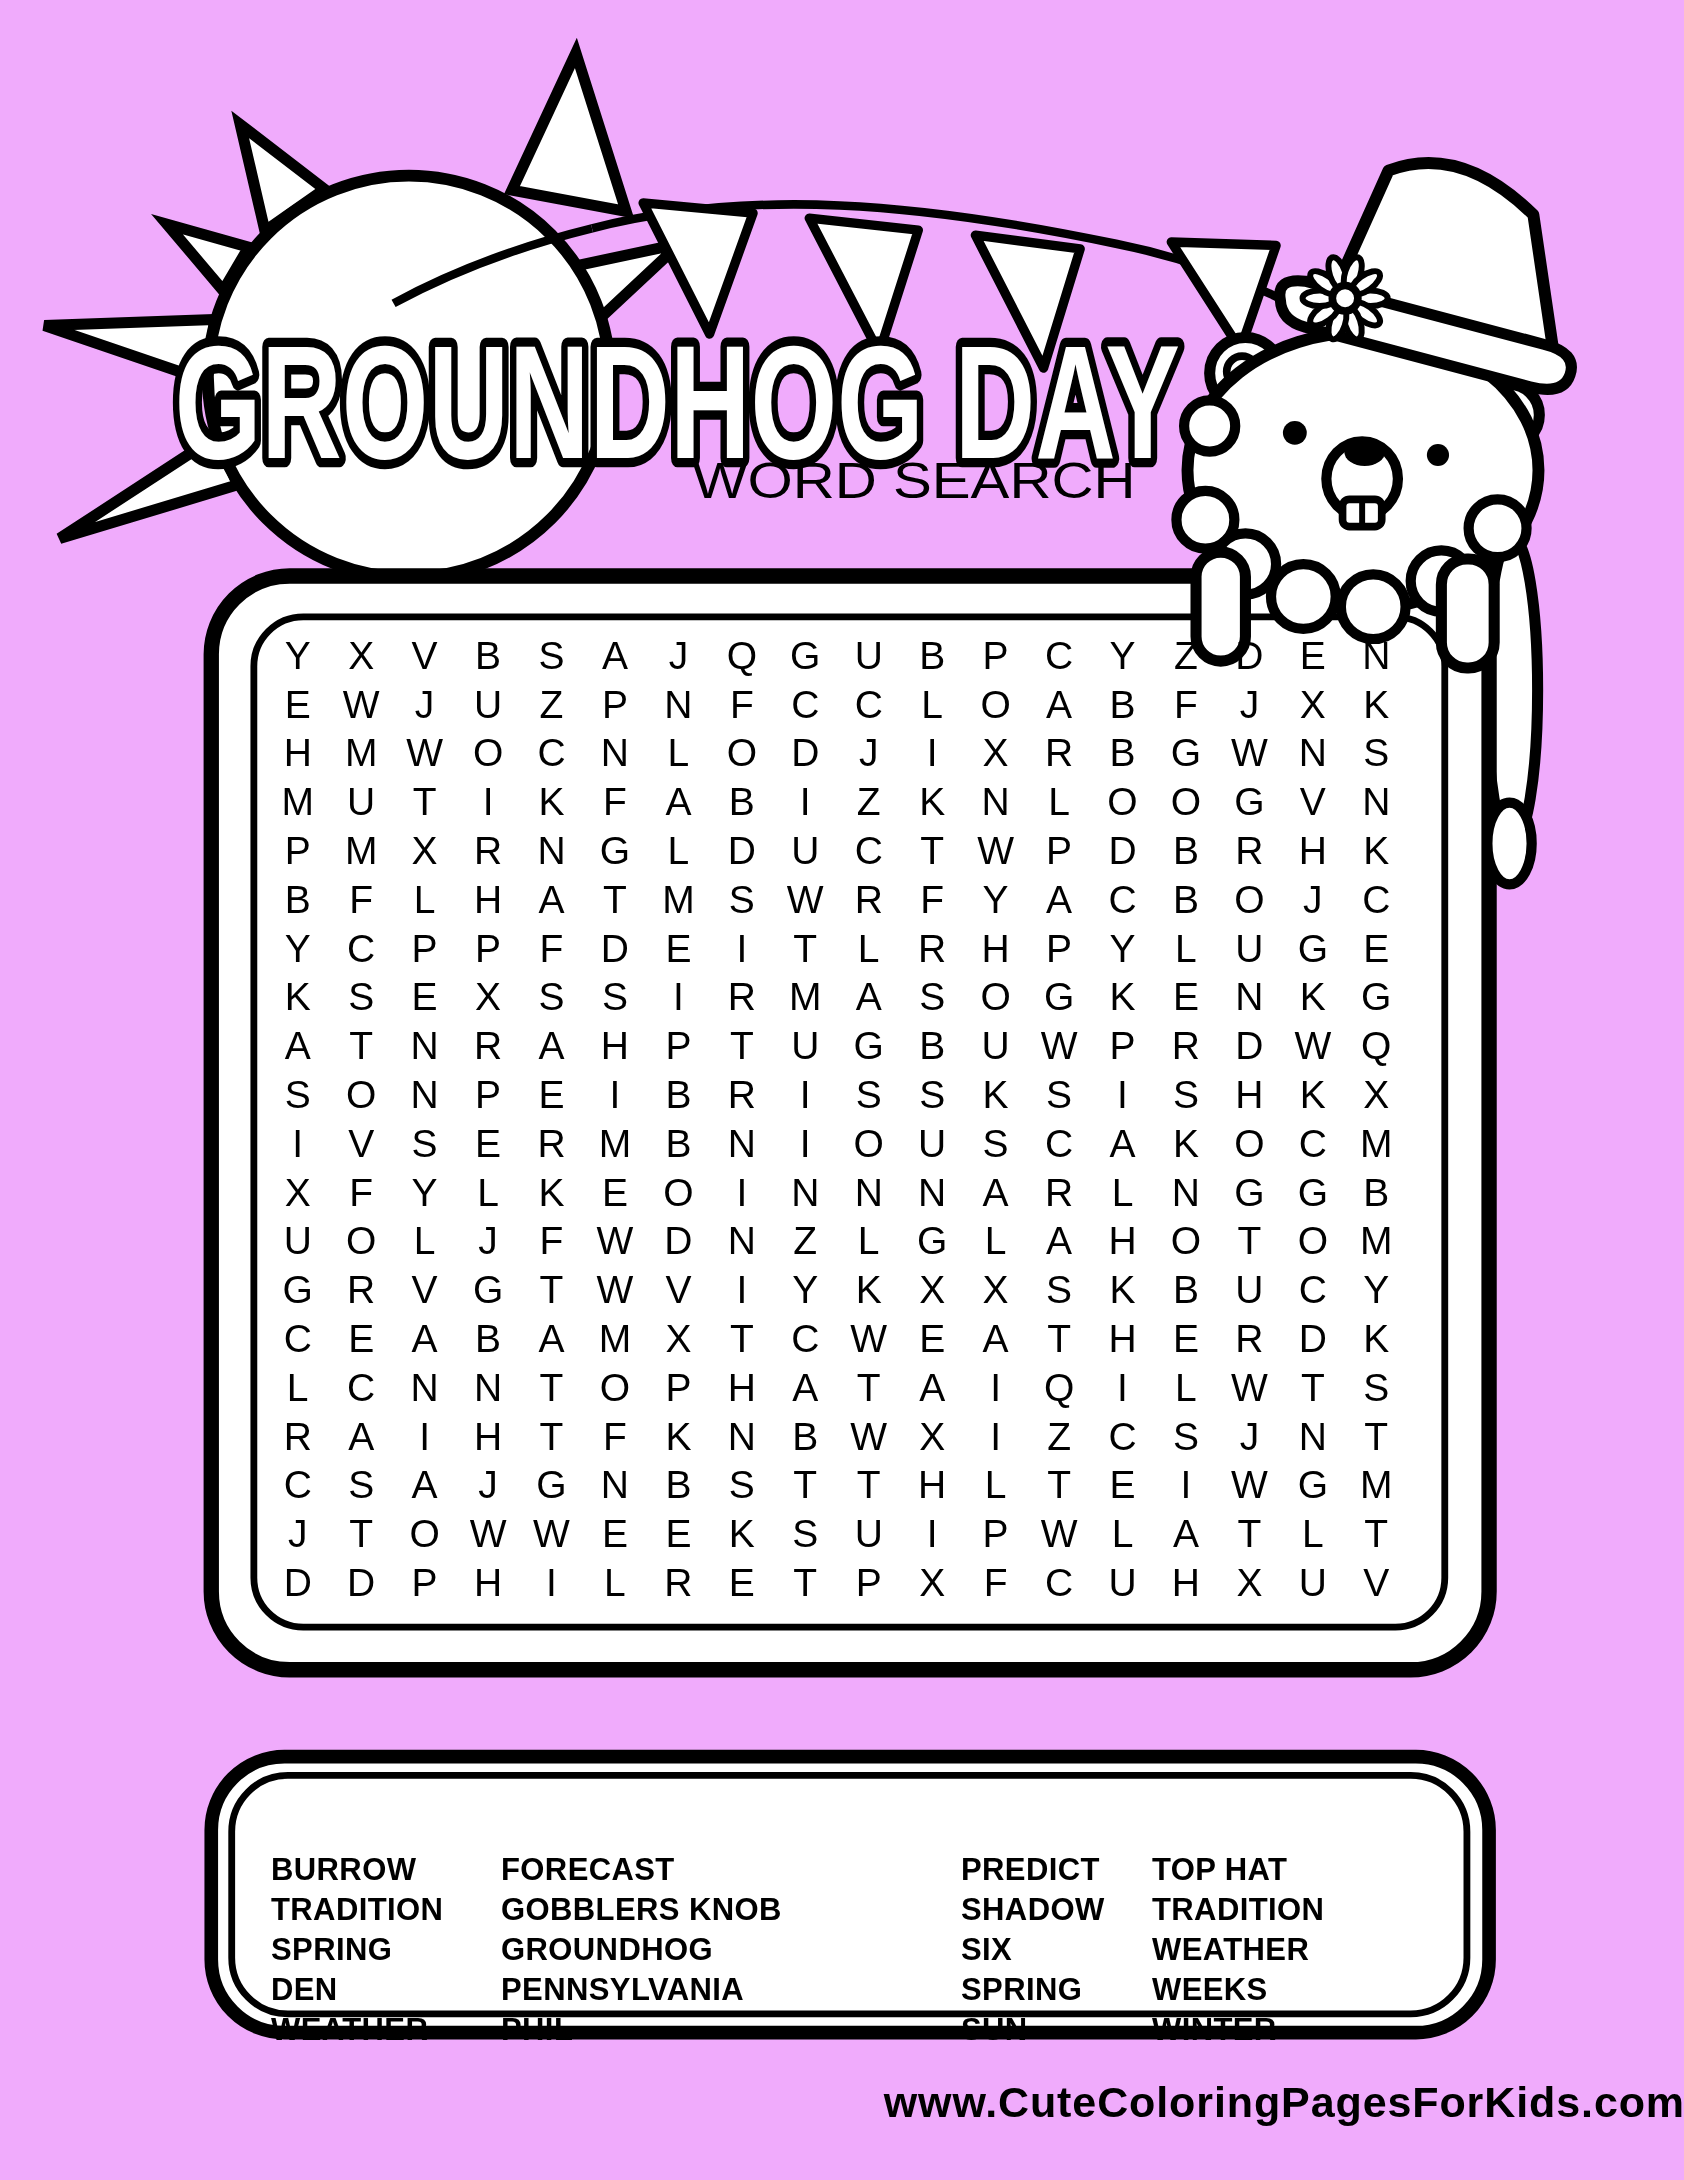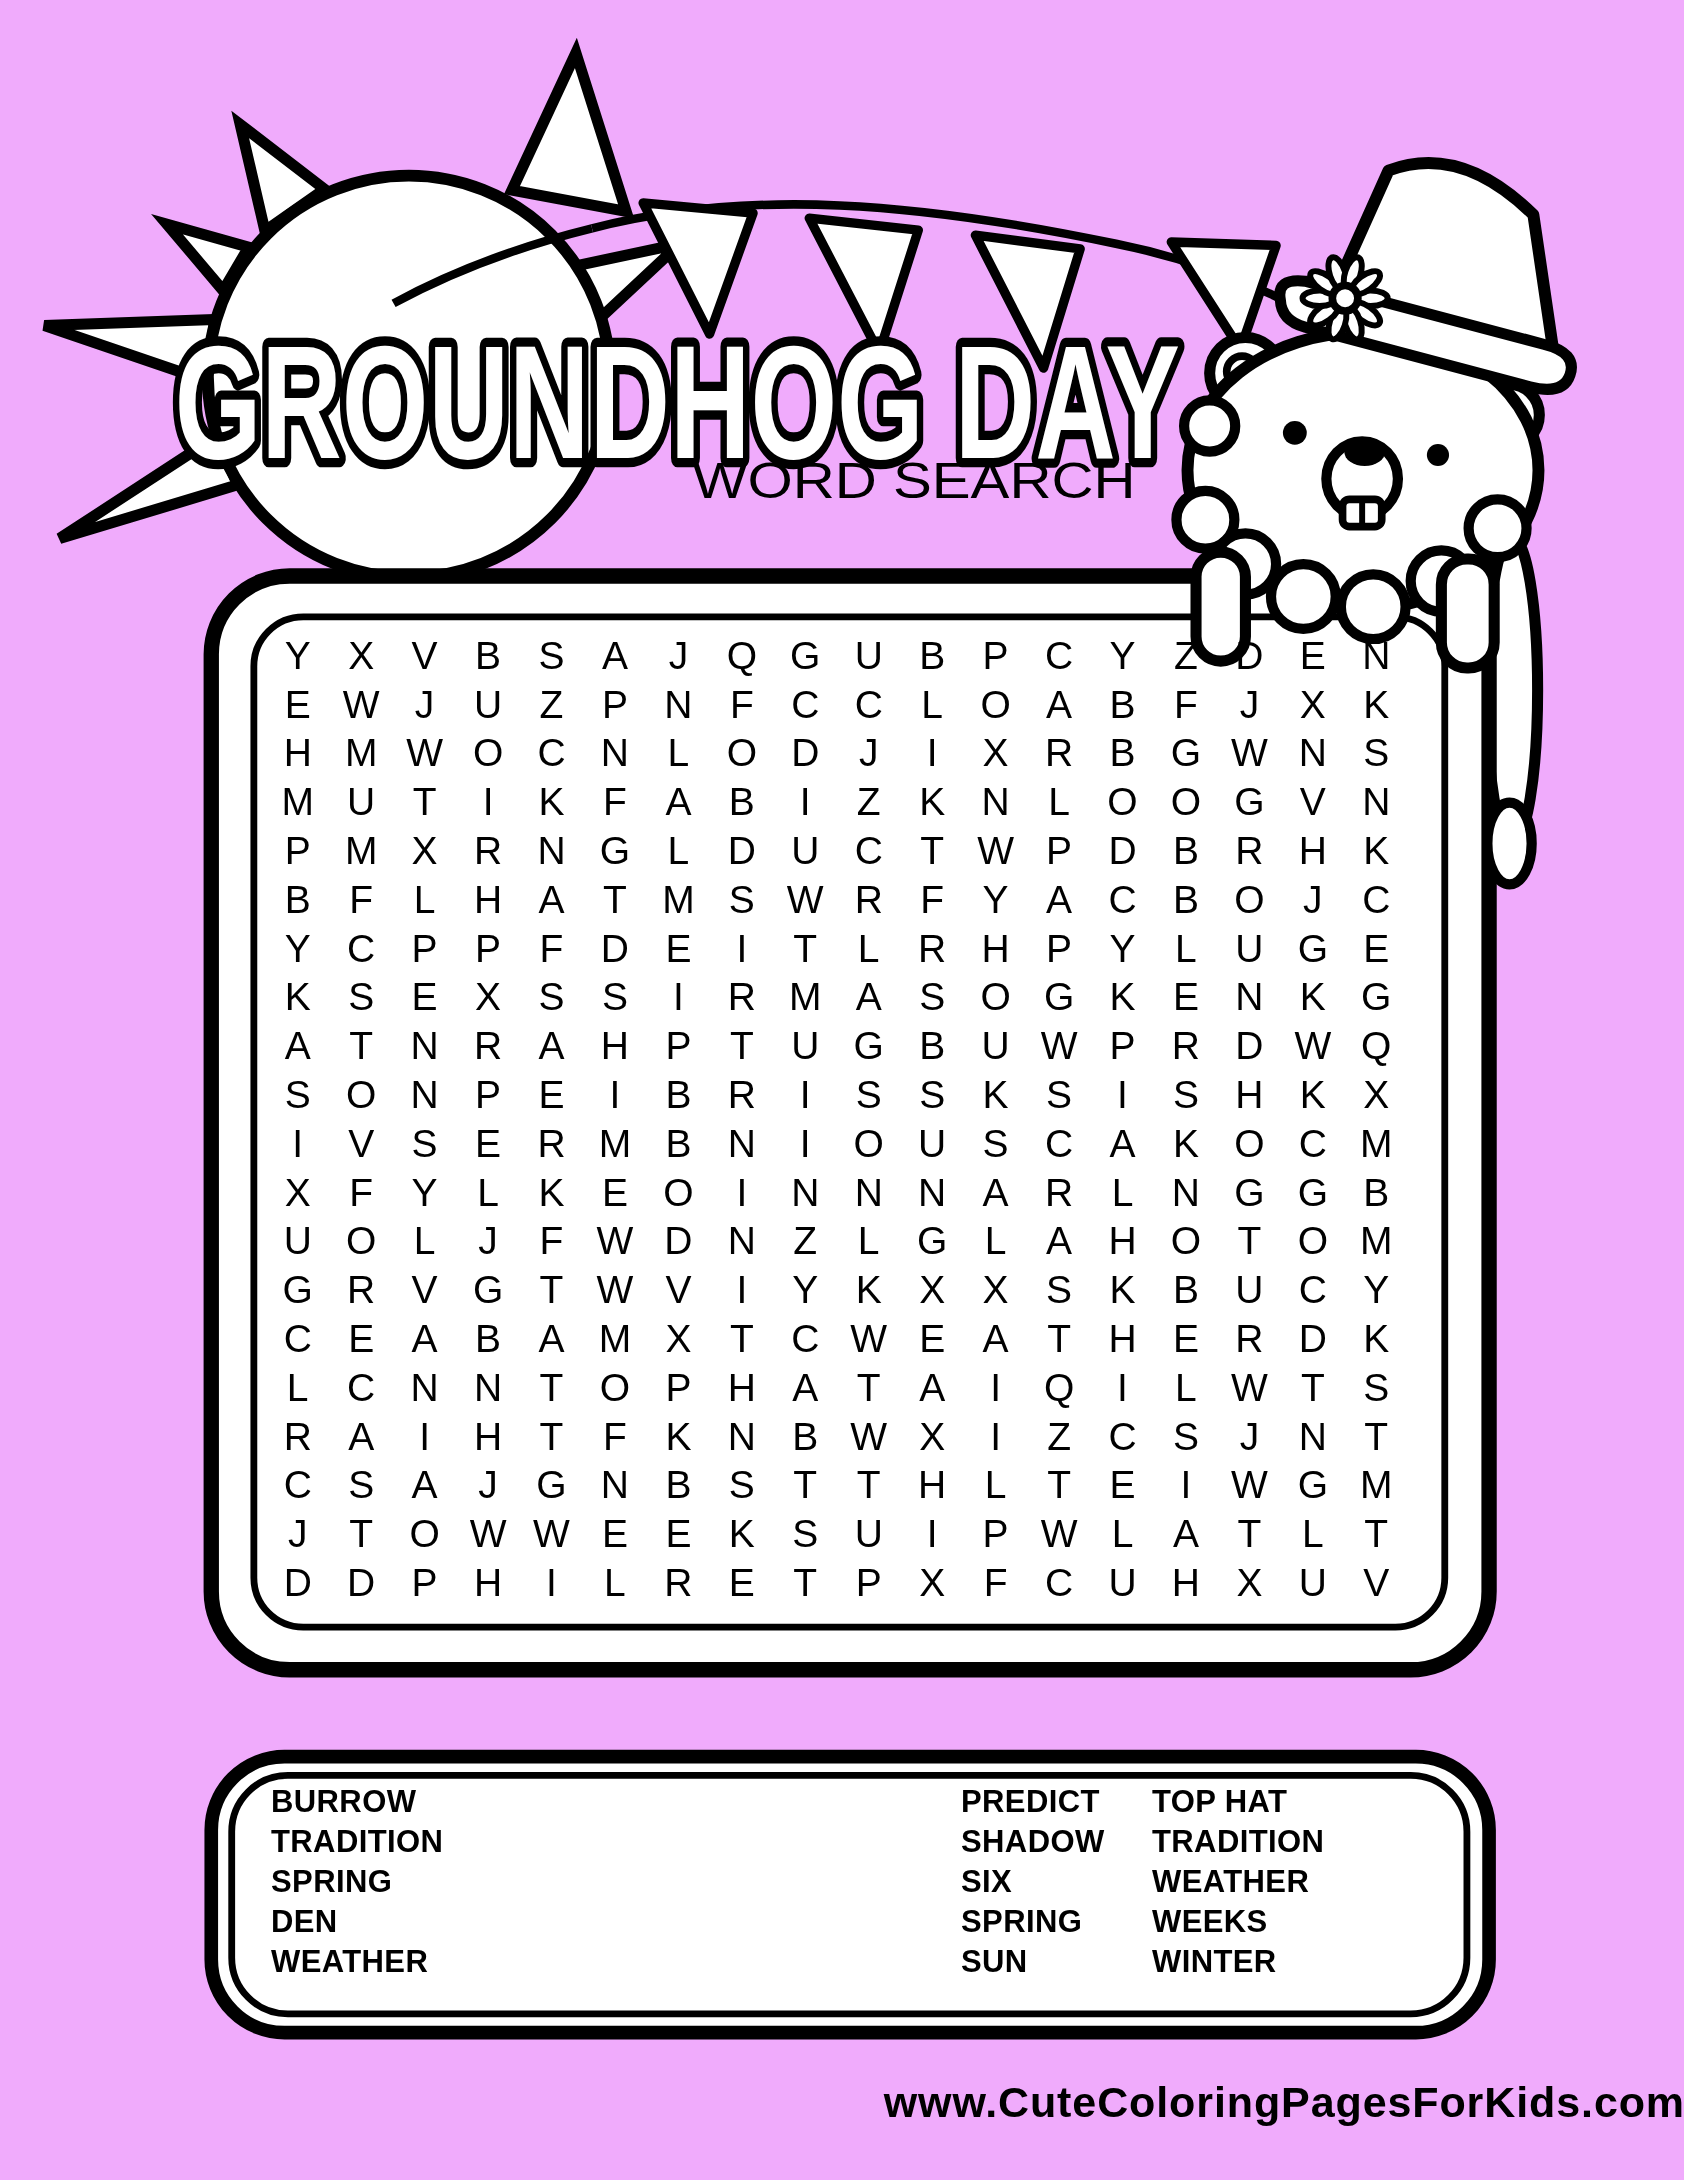--- a/index.html
+++ b/index.html
@@ -11,21 +11,21 @@
   
   .grid{
     position:absolute;left:266px;top:631px;width:1142px;height:976px;
     display:grid;grid-template-columns:repeat(18,1fr);grid-template-rows:repeat(20,1fr);
   }
   .cell{
     display:flex;align-items:center;justify-content:center;
     font-size:39px;line-height:1;font-weight:400;color:#000;
   }
   
-  .wcol{position:absolute;top:1782px;}
+  .wcol{position:absolute;top:1850px;}
   .wcol .word{
     font-size:31px;font-weight:700;line-height:40px;letter-spacing:0.4px;
     white-space:nowrap;color:#000;
   }
   .wc1{left:271px}.wc2{left:501px}.wc3{left:961px}.wc4{left:1152px}
   .footer{
     position:absolute;left:0;top:2078px;width:100%;text-align:right;
     font-size:43px;font-weight:700;letter-spacing:0.9px;color:#000;
   }
 </style>
@@ -483,20 +483,27 @@
       <span class="cell">U</span>
       <span class="cell">V</span>
     </div>
 
   <div class="wcol wc1">
       <div class="word">BURROW</div>
       <div class="word">TRADITION</div>
       <div class="word">SPRING</div>
       <div class="word">DEN</div>
       <div class="word">WEATHER</div>
+    </div>
+  <div class="wcol wc2">
+      <div class="word">FORECAST</div>
+      <div class="word">GOBBLERS KNOB</div>
+      <div class="word">GROUNDHOG</div>
+      <div class="word">PENNSYLVANIA</div>
+      <div class="word">PHIL</div>
     </div>
   <div class="wcol wc3">
       <div class="word">PREDICT</div>
       <div class="word">SHADOW</div>
       <div class="word">SIX</div>
       <div class="word">SPRING</div>
       <div class="word">SUN</div>
     </div>
   <div class="wcol wc4">
       <div class="word">TOP HAT</div>

